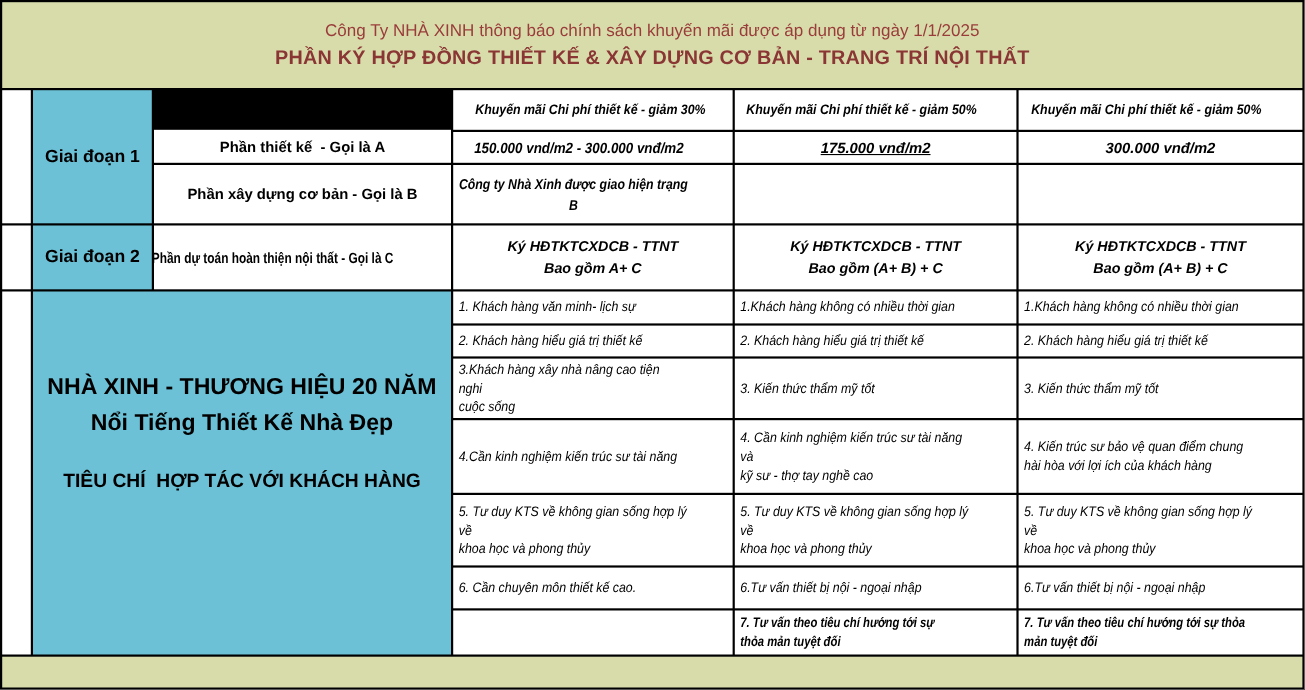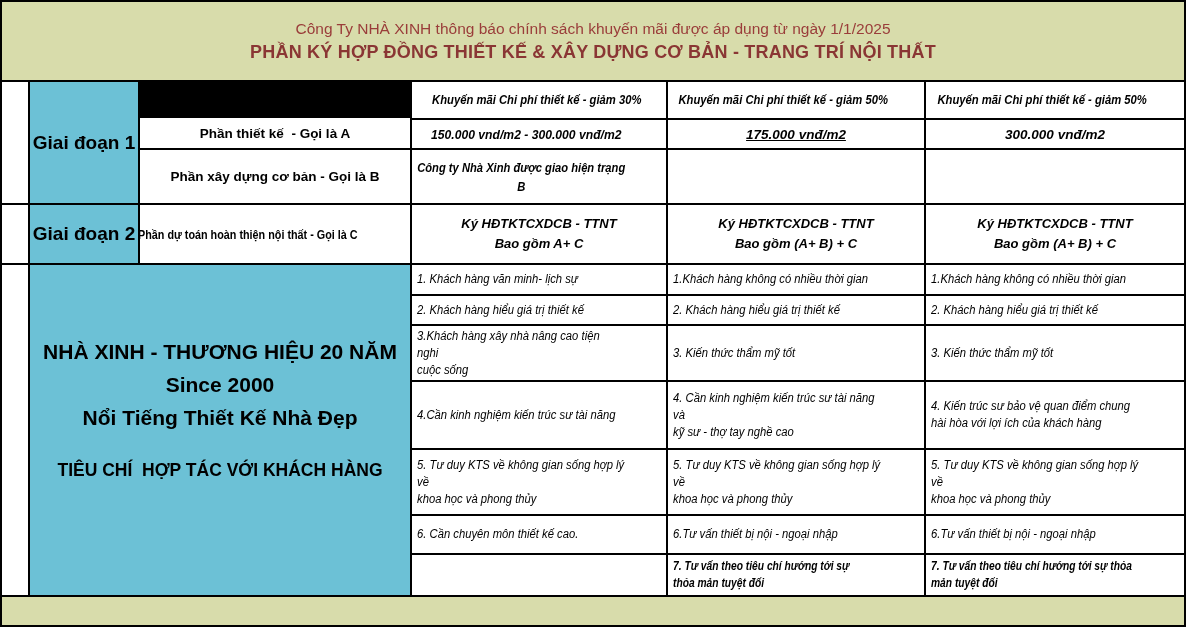--- a/index.html
+++ b/index.html
@@ -22,21 +22,21 @@
     position:relative;
   }
   .teal{background:var(--teal);}
   .band{background:var(--band);}
   .txt{white-space:pre;text-align:center;}
   
   .hdr{flex-direction:column;}
   .hline1{font-size:15.5px;color:var(--red1);margin-bottom:4px;}
   .hline2{font-size:18px;font-weight:bold;color:var(--red2);letter-spacing:.2px;}
   
-  .stage{font-weight:bold;font-size:19px;}
+  .stage{font-weight:bold;font-size:16px;}
   .plabel{font-weight:bold;font-size:13.5px;}
   
   .s90{width:111.2%;transform:scaleX(.9);transform-origin:0 50%;}
   .s86{width:116.3%;transform:scaleX(.86);transform-origin:0 50%;}
   .s82{width:122%;transform:scaleX(.82);transform-origin:0 50%;}
   .s80{width:125%;transform:scaleX(.8);transform-origin:0 50%;}
   
   .promo{font-weight:bold;font-style:italic;font-size:12.5px;}
   .price{font-weight:bold;font-style:italic;font-size:13.5px;}
   .note{font-weight:bold;font-style:italic;font-size:13px;line-height:19px;}
@@ -119,21 +119,20 @@
     <div class="txt">Ký HĐTKTCXDCB - TTNT
 Bao gồm (A+ B) + C</div>
   </div>
   <div class="cell contract" style="grid-column:6/7;grid-row:5/6;">
     <div class="txt">Ký HĐTKTCXDCB - TTNT
 Bao gồm (A+ B) + C</div>
   </div>
 
   <div class="cell teal brand" style="grid-column:2/4;grid-row:6/13;">
     <div class="bline">NHÀ XINH - THƯƠNG HIỆU 20 NĂM</div>
-    <div class="bline">Since 2000</div>
     <div class="bline">Nổi Tiếng Thiết Kế Nhà Đẹp</div>
     <div class="bline4">TIÊU CHÍ  HỢP TÁC VỚI KHÁCH HÀNG</div>
   </div>
 
   <div class="cell crit" style="grid-column:4/5;grid-row:6/7;">
       <div class="txt s90">1. Khách hàng văn minh- lịch sự</div>
     </div>
   <div class="cell crit" style="grid-column:4/5;grid-row:7/8;">
       <div class="txt s90">2. Khách hàng hiểu giá trị thiết kế</div>
     </div>

